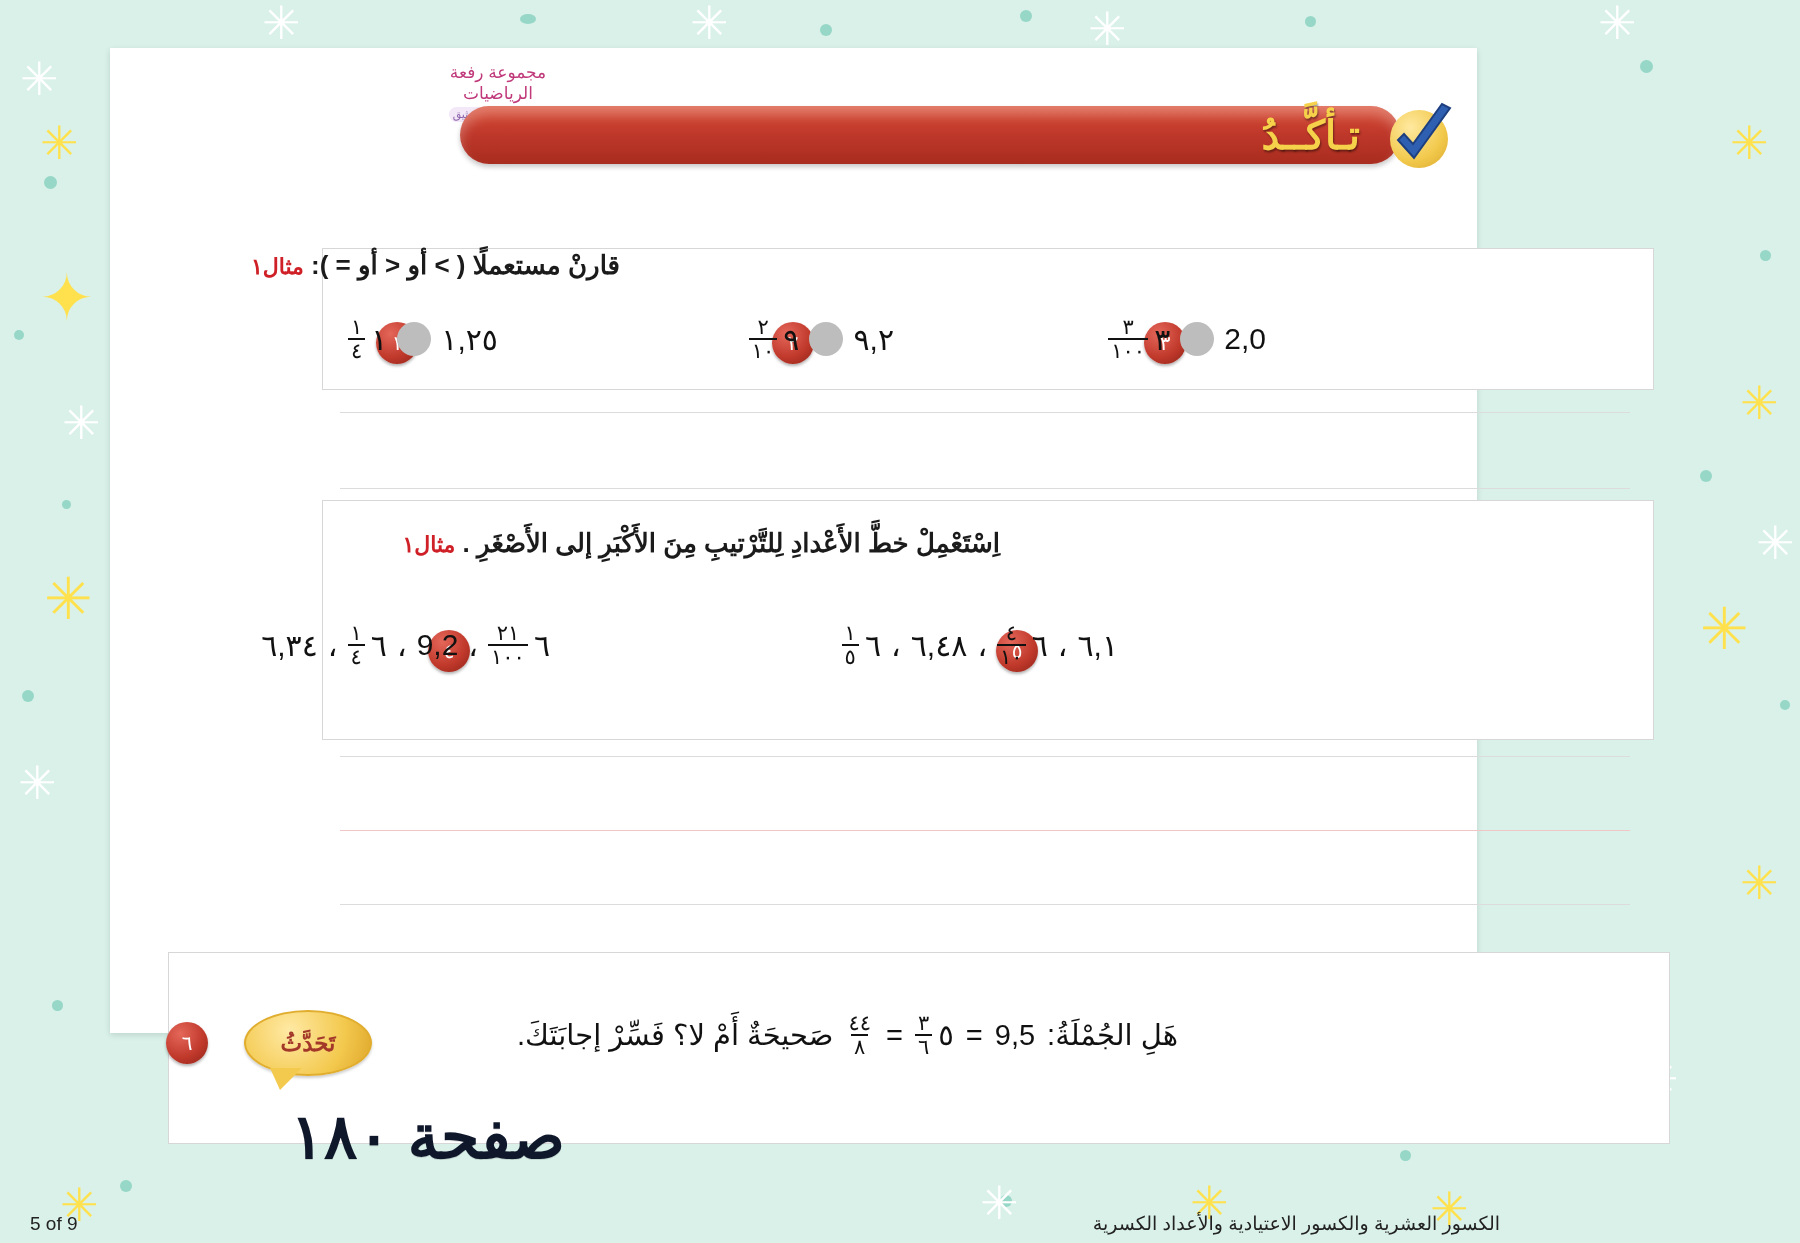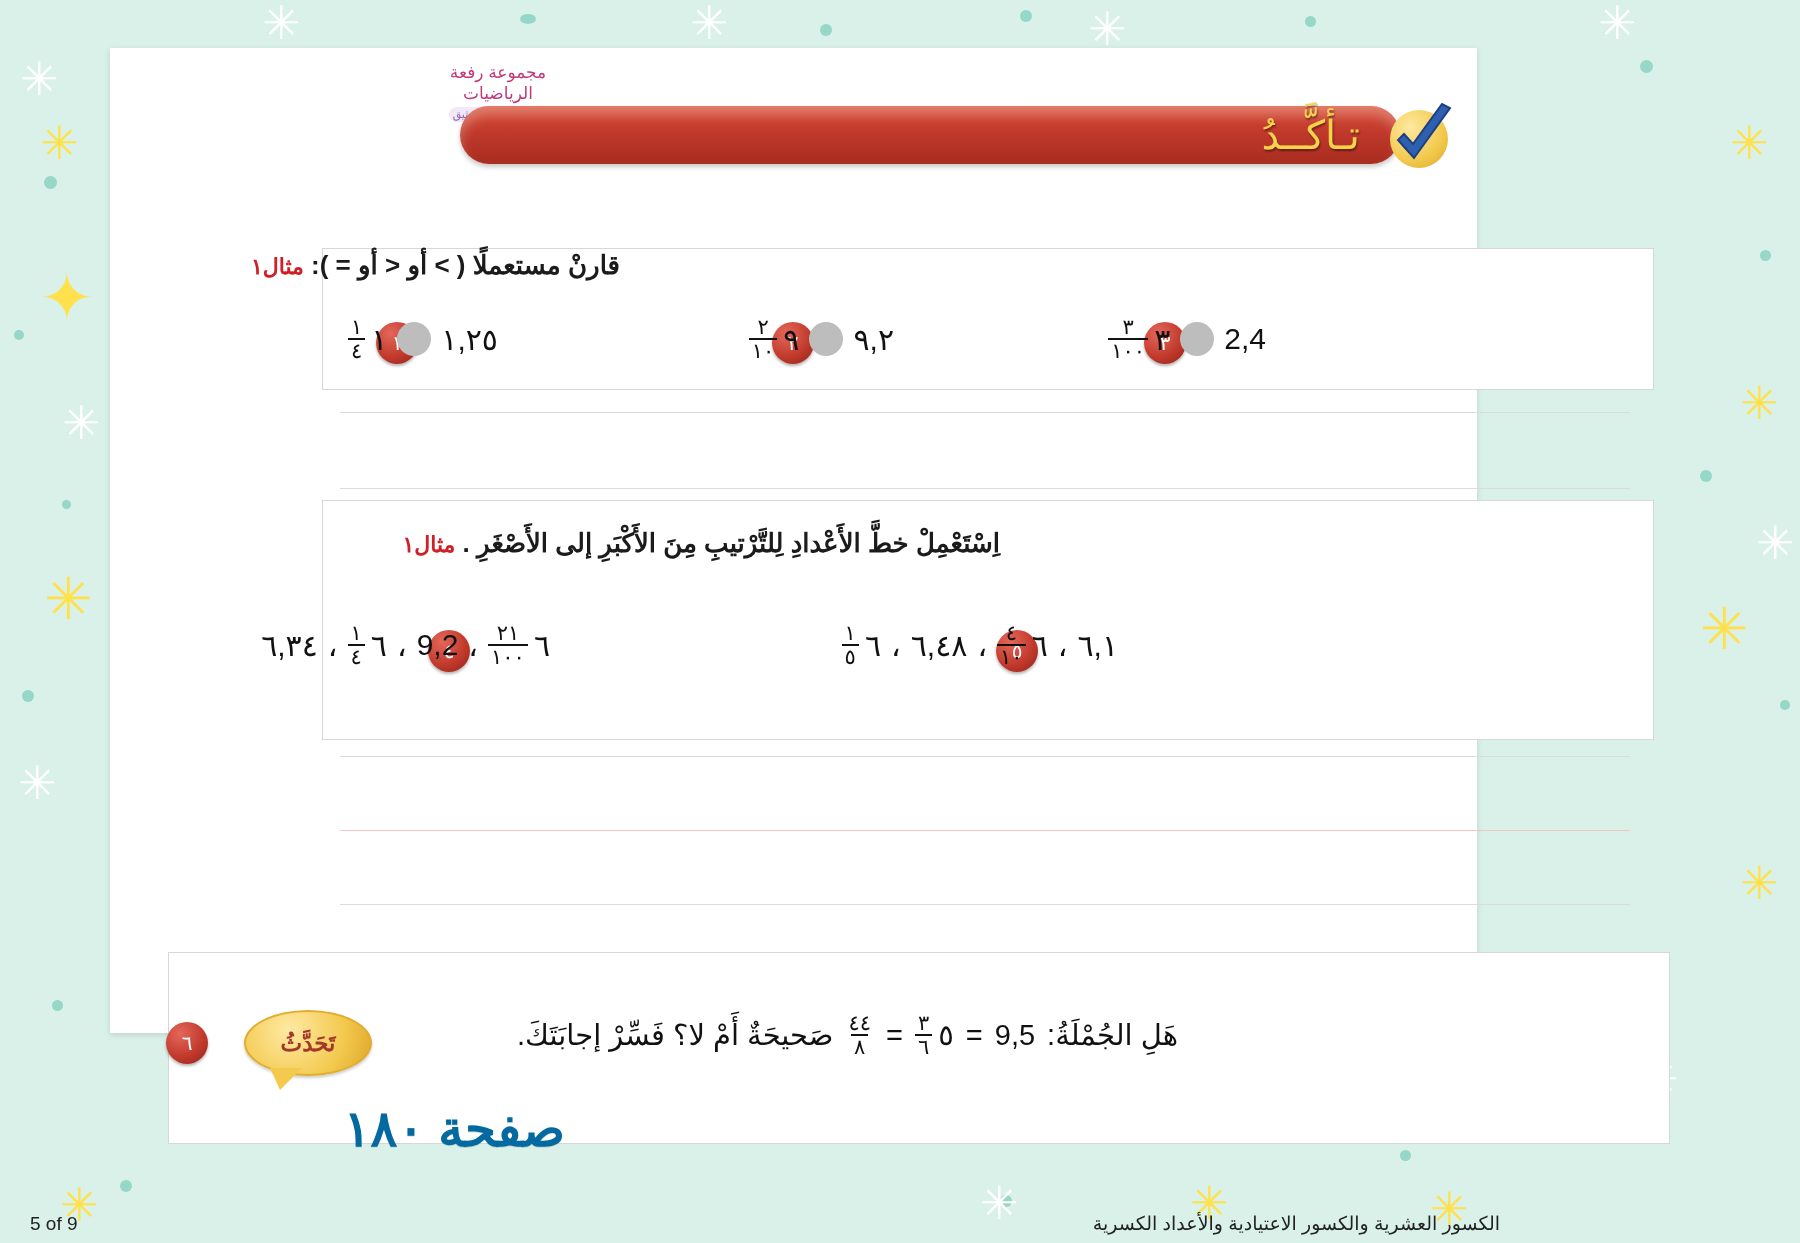--- a/index.html
+++ b/index.html
@@ -105,21 +105,21 @@
     background: linear-gradient(to bottom, #d94c34 0%, #c0392b 45%, #a82c1f 100%);
     box-shadow: inset 0 9px 12px rgba(255,255,255,.28), 0 3px 5px rgba(0,0,0,.22);
   }
   #banner-title {
     position: absolute;
     right: 40px;
     top: 50%;
     transform: translateY(-50%);
     color: #f6d24b;
     font-size: 40px;
-    font-weight: normal;
+    font-weight: bold;
     letter-spacing: 4px;
     text-shadow: 1px 2px 2px rgba(0,0,0,.4);
     white-space: nowrap;
   }
   #check-badge {
     position: absolute;
     right: 0;
     top: 0;
     width: 76px;
     height: 76px;
@@ -235,22 +235,22 @@
     border-left: 10px solid transparent;
     border-right: 22px solid transparent;
     border-top: 22px solid #f3c94e;
   }
 
   
   #page-stamp {
     position: absolute;
     right: 1235px;
     top: 1100px;
-    color: #0369a1;
-    font-size: 50px;
+    color: #0f172a;
+    font-size: 62px;
     font-weight: bold;
     direction: rtl;
     text-shadow: 0 1px 0 rgba(0,0,0,.12);
   }
 
   
   #footer-title {
     position: absolute;
     right: 300px;
     bottom: 8px;
@@ -361,21 +361,21 @@
     <span>٩</span>
     <span class="frac">
       <span class="num">٢</span>
       <span class="den">١٠</span>
     </span>
   </span>
 </div>
 
 <div class="num-badge" style="right:614px;top:322px;">٣</div>
 <div class="expr" style="right:534px;top:316px;">
-  <span>2,4</span>
+  <span>2,0</span>
   <span class="gap-circle"></span>
   <span class="mixed">
     <span>٣</span>
     <span class="frac">
       <span class="num">٣</span>
       <span class="den">١٠٠</span>
     </span>
   </span>
 </div>
 

